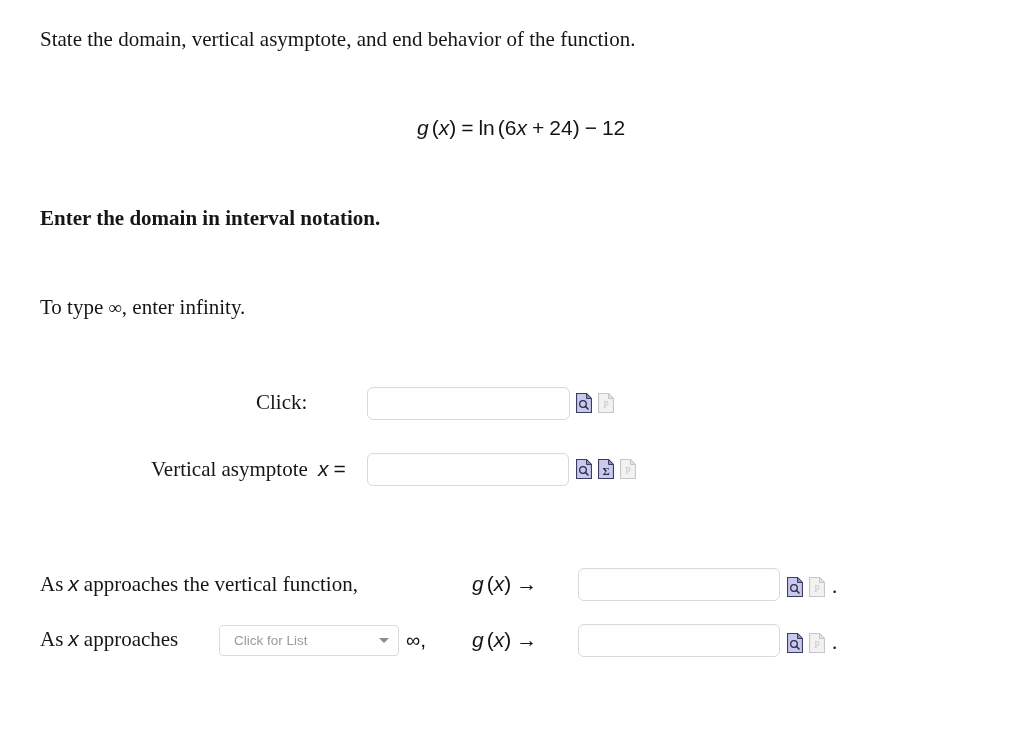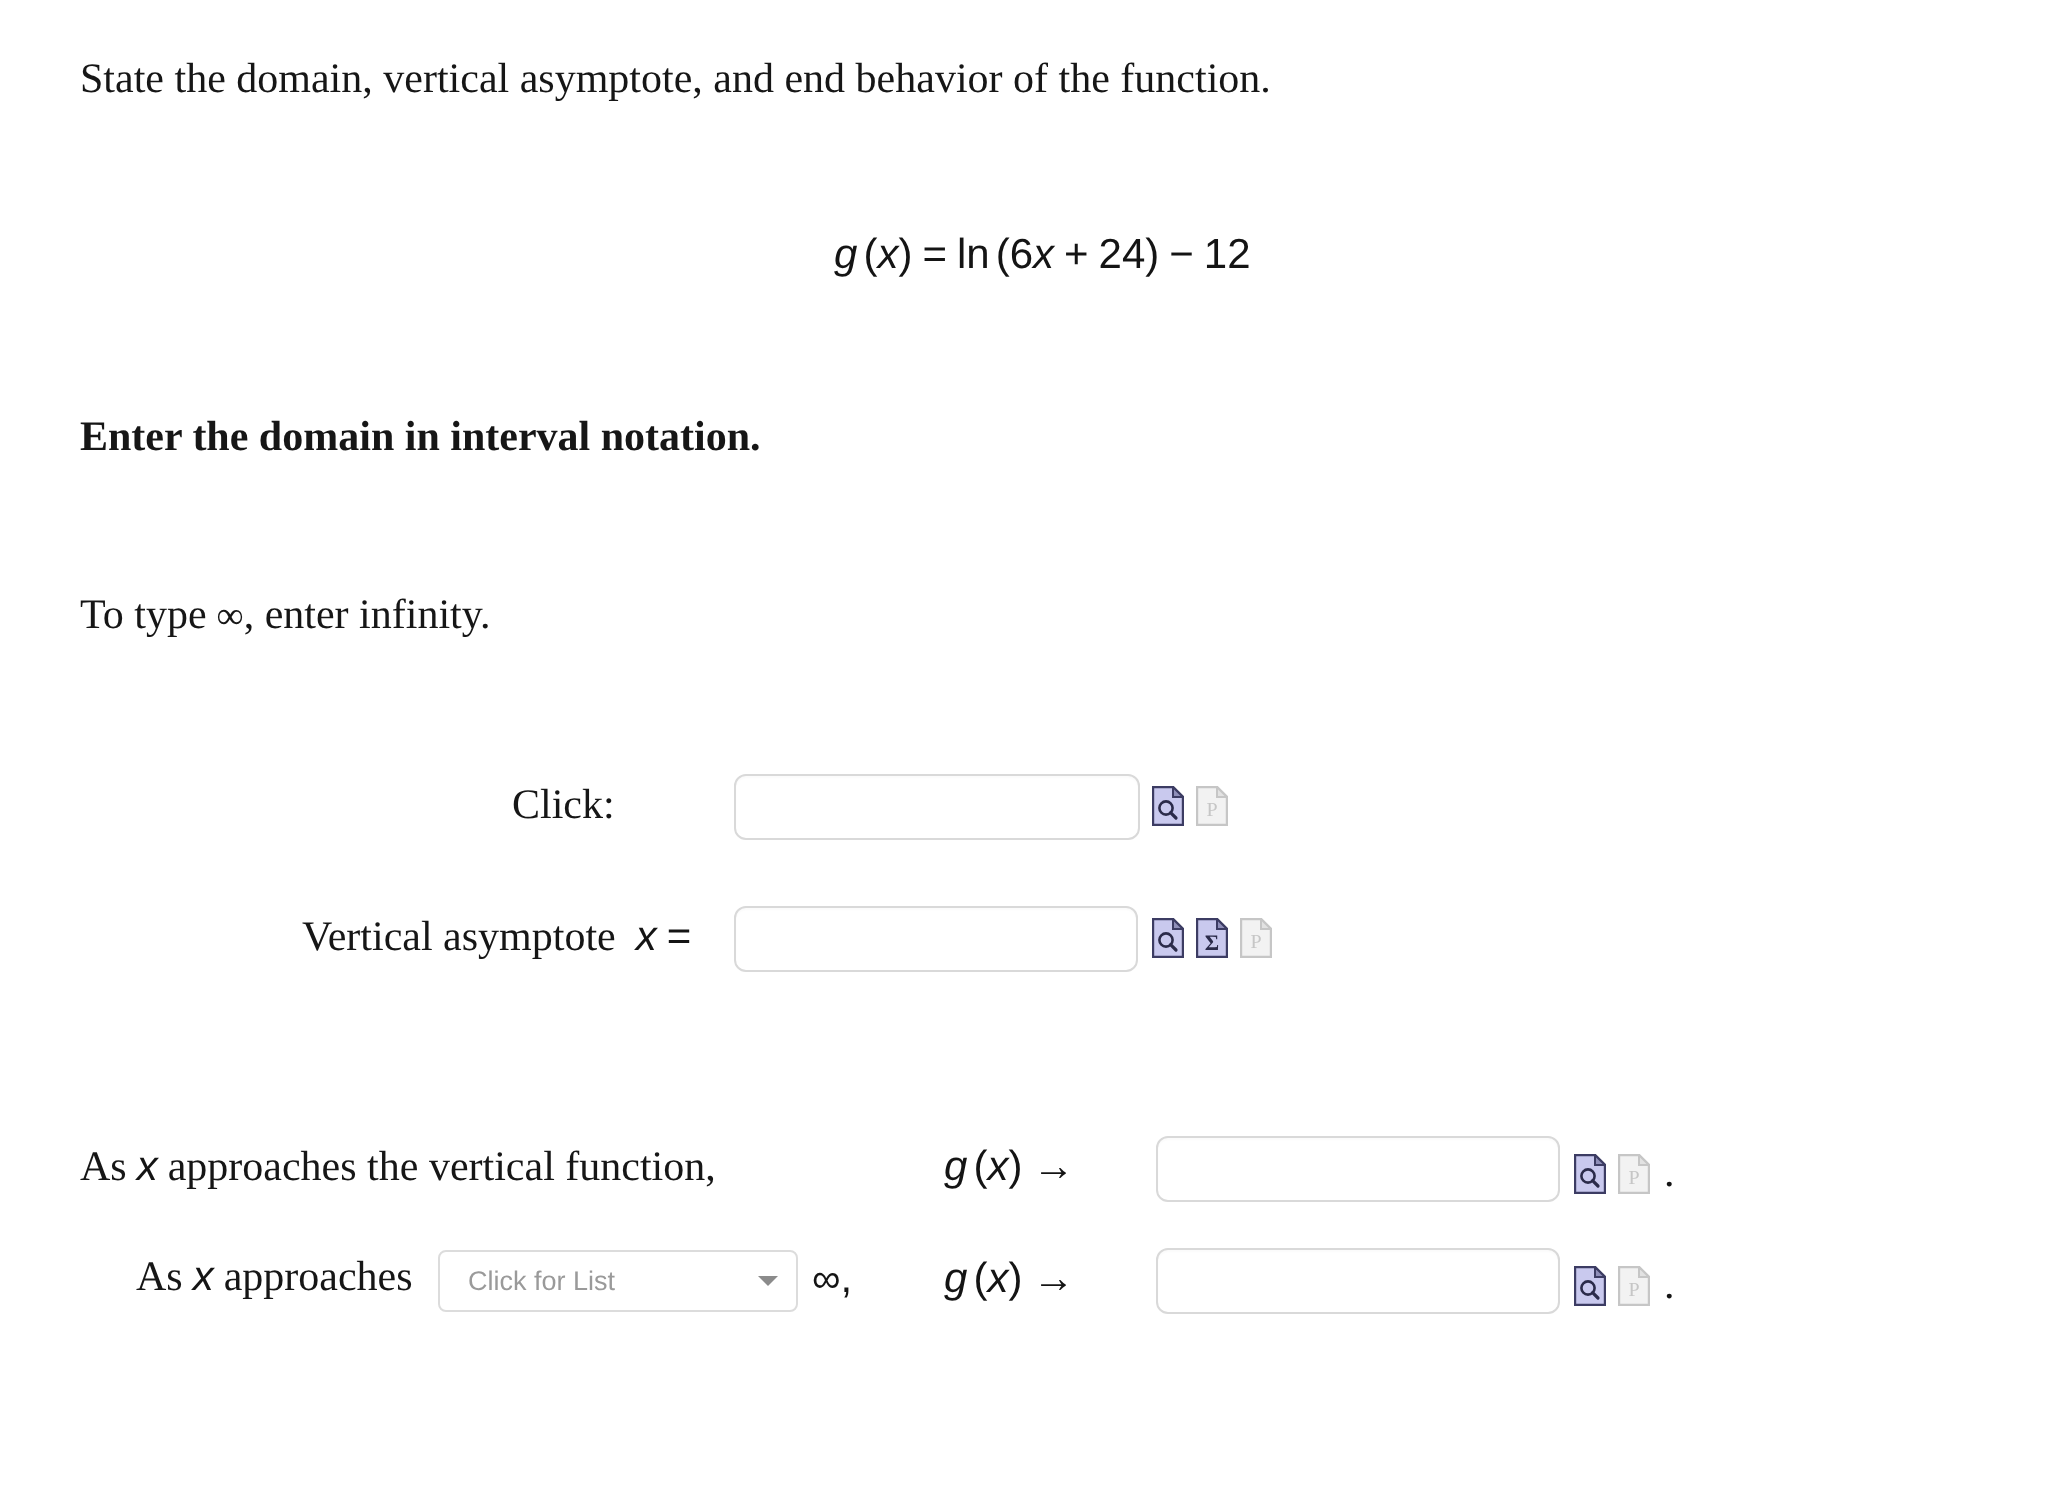--- a/index.html
+++ b/index.html
@@ -192,21 +192,21 @@
   <span class="doc-icon disabled" title="palette">
     <svg width="16" height="20" viewBox="0 0 16 20">
       <path d="M0.5 0.5 H10.5 L15.5 5.5 V19.5 H0.5 Z" fill="#f2f2f2" stroke="#c6c6c6" stroke-width="1.2"></path>
       <path d="M10.5 0.5 L15.5 5.5 H10.5 Z" fill="#e2e2e2" stroke="#c6c6c6" stroke-width="1"></path>
       <text x="8" y="15" font-family="Liberation Serif, serif" font-size="10" fill="#c6c6c6" text-anchor="middle">P</text>
     </svg>
   </span>
   <span class="trailing-period">.</span>
 </div>
 
-<div class="abs prose" style="left:40px; top:628px;margin-left:28px;">
+<div class="abs prose" style="left:40px; top:628px;">
   <span>As</span><span class="msp"></span><span class="math mi">x</span><span class="msp"></span><span>approaches</span>
 </div>
 
 <div class="abs dropdown" style="left:219px; top:625px; width:180px; height:31px;">
   <span class="dropdown-label">Click for List</span>
   <span class="caret"></span>
 </div>
 
 <div class="abs math" style="left:406px; top:629px;">
   <span style="font-size:20px;">∞</span><span>,</span>

